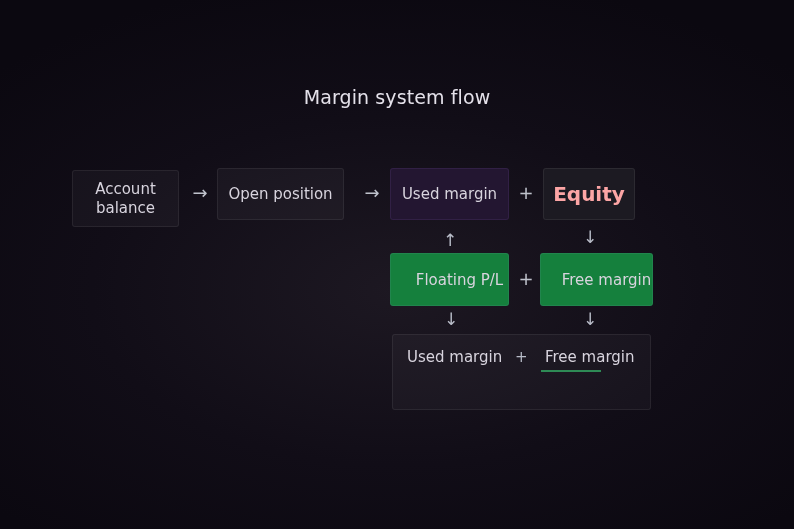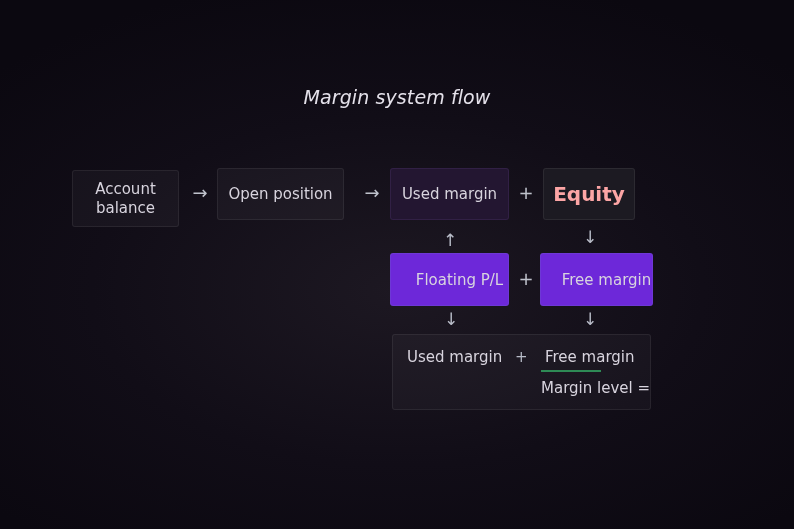--- a/index.html
+++ b/index.html
@@ -4,32 +4,32 @@
 <style>
   html, body { margin:0; padding:0; }
   body {
     width:794px; height:529px; overflow:hidden; position:relative;
     background: radial-gradient(ellipse 70% 60% at 50% 55%, #1d1822 0%, #110d17 55%, #0b0810 100%);
     font-family: "DejaVu Sans", sans-serif;
     color:#dcd8e2;
   }
   .title {
     position:absolute; left:0; width:794px; top:86px; text-align:center;
-    font-size:19px; color:#e4e1ea; letter-spacing:0.1px;font-style:italic;
+    font-size:19px; color:#e4e1ea; letter-spacing:0.1px;
   }
   .box {
     position:absolute; box-sizing:border-box;
     border:1px solid rgba(255,255,255,0.07);
     border-radius:3px;
     display:flex; align-items:center; justify-content:center;
     text-align:left; font-size:15px; color:#d8d4de;
     background: rgba(255,255,255,0.035);
   }
   .box.purple { background:#231631; border-color:rgba(160,110,210,0.12); }
-  .box.teal { background:#6d28d9; border-color:rgba(120,170,200,0.12);padding-left:20px; }
+  .box.teal { background:#15803d; border-color:rgba(120,170,200,0.12);padding-left:20px; }
   .box.equity { background:#1c1a22; font-size:20px; font-weight:bold; color:#fca5a5; }
   .box.result { background:rgba(255,255,255,0.03); display:block; }
   .op {
     position:absolute; color:#bfc2cc; font-size:18px; text-align:center;
   }
   .arrow-v { position:absolute; color:#b8bcc8; font-size:17px; }
   .res-text { position:absolute; font-size:15px; color:#d8d4de; white-space:nowrap; }
   .underline { position:absolute; height:2px; background:#2e8a55; }
 </style>
 </head>
@@ -69,14 +69,13 @@
 </div>
 
 <div class="arrow-v" style="left:444px; top:309px;">↓</div>
 <div class="arrow-v" style="left:583px; top:309px;">↓</div>
 
 <div class="box result" style="left:392px; top:334px; width:259px; height:76px;">
   <span class="res-text" style="left:14px; top:13px;">Used margin</span>
   <span class="res-text" style="left:122px; top:13px; color:#b8bcc8;">+</span>
   <span class="res-text" style="left:152px; top:13px;">Free margin</span>
   <div class="underline" style="left:148px; top:35px; width:60px;"></div>
-  <span class="res-text" style="left:148px; top:44px;">Margin level =</span>
 </div>
 
 </body></html>

